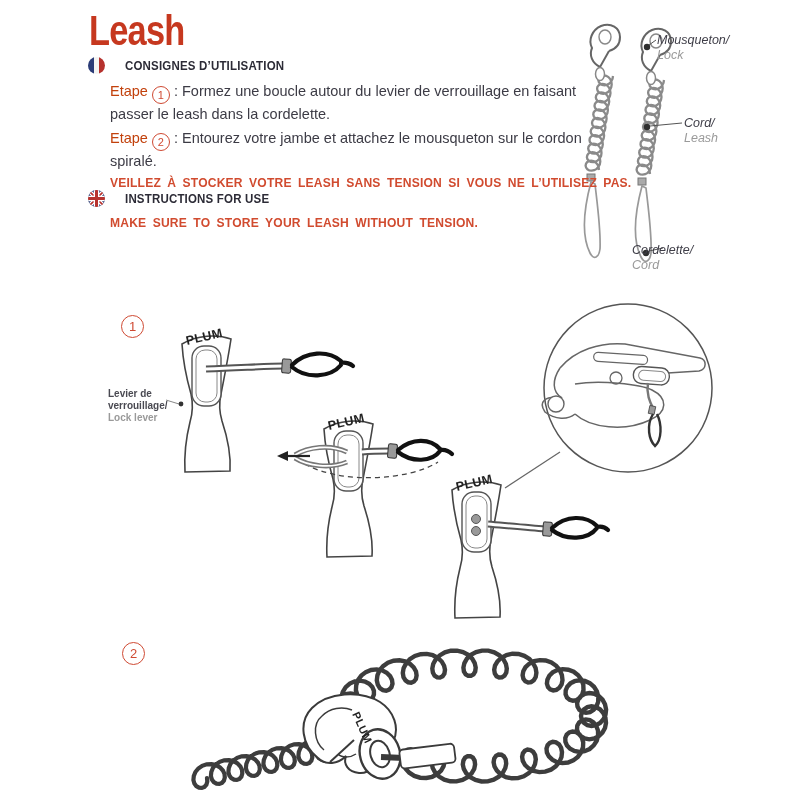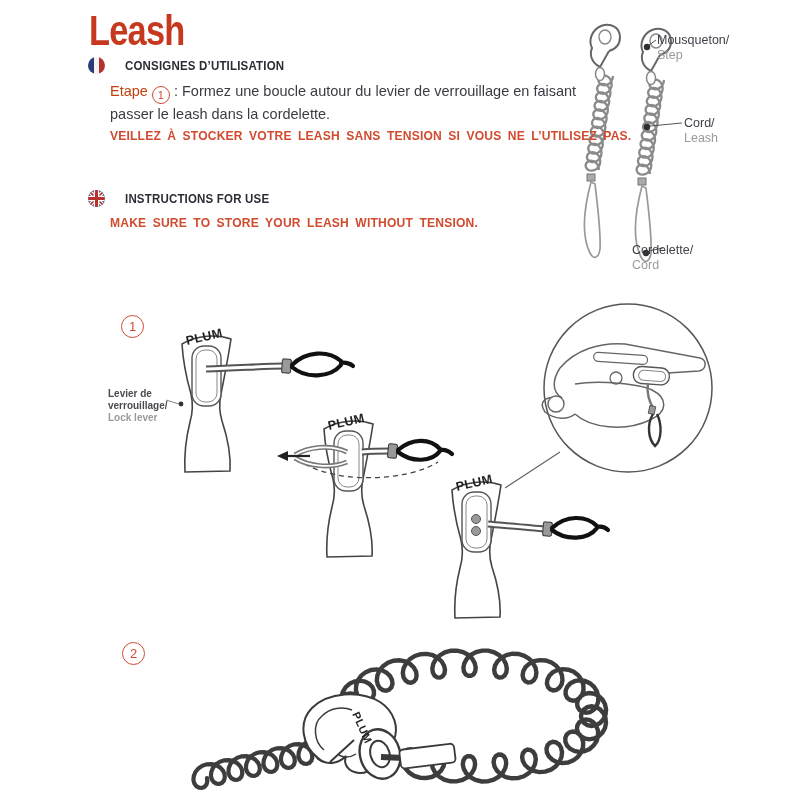--- a/index.html
+++ b/index.html
@@ -15,21 +15,21 @@
   .flag-fr{background:linear-gradient(90deg,#2b3c77 0 34%,#f4f4f2 34% 63%,#b6322e 63% 100%);}
   .steps{width:478px;}
   .steps p{margin:0 0 3px 0;font-size:14.5px;line-height:21px;color:#3c3b45;}
   .accent{color:#c2410c;}
   .badge{display:inline-block;width:16px;height:16px;border:1.3px solid #cf4a33;border-radius:50%;
        color:#cf4a33;font-size:11px;line-height:16px;text-align:center;margin:0 4px;vertical-align:-3px;}
   .warning{color:#d14b2f;font-weight:bold;font-size:13px;letter-spacing:.2px;word-spacing:3px;
        transform:scaleX(.93);transform-origin:left top;white-space:nowrap;margin-top:3px;}
   .fig-badge{width:21px;height:21px;border:1.4px solid #cf4a33;border-radius:50%;color:#cf4a33;
        font-size:13px;line-height:21px;text-align:center;}
-  .diagram-label{font-size:12.5px;line-height:15px;color:#3f3e48;}
+  .diagram-label{font-size:12.5px;line-height:15px;color:#3f3e48;font-style:italic;}
   .diagram-label .dl-en{color:#9a9a9a;}
   .lever-label{font-size:10px;line-height:12px;color:#4a4a52;width:72px;font-weight:bold;}
   .lever-label .dl-en{color:#9a9a9a;}
   svg text{font-family:"Liberation Sans",sans-serif;}
 </style>
 </head>
 <body>
 
 <svg class="abs" style="left:0;top:0" width="800" height="800" viewBox="0 0 800 800">
   <defs>
@@ -128,20 +128,21 @@
 </svg>
 
 <div class="abs page-title">Leash</div>
 
 <div class="abs section-heading" style="left:88px;top:57px">
   <span class="flag flag-fr"></span>
   <span class="heading-text">CONSIGNES D’UTILISATION</span>
 </div>
 <div class="abs steps" style="left:110px;top:81px">
   <p><span class="accent">Etape</span><span class="badge">1</span><span>: Formez une boucle autour du levier de verrouillage en faisant passer le leash dans la cordelette.</span></p>
+  <p><span class="accent">Etape</span><span class="badge">2</span><span>: Entourez votre jambe et attachez le mousqueton sur le cordon spiralé.</span></p>
   <div class="warning">VEILLEZ À STOCKER VOTRE LEASH SANS TENSION SI VOUS NE L’UTILISEZ PAS.</div>
 </div>
 
 <div class="abs section-heading" style="left:88px;top:190px">
   <span class="flag">
     <svg width="17" height="17" viewBox="0 0 17 17">
       <defs>
           <clipPath id="ukclip">
             <circle cx="8.5" cy="8.5" r="8.5"></circle>
           </clipPath>
@@ -156,21 +157,21 @@
     </svg>
   </span>
   <span class="heading-text">INSTRUCTIONS FOR USE</span>
 </div>
 <div class="abs steps" style="left:110px;top:212px">
   <div class="warning">MAKE SURE TO STORE YOUR LEASH WITHOUT TENSION.</div>
 </div>
 
 <div class="abs diagram-label" style="left:657px;top:33px">
   <div class="dl-fr">Mousqueton/</div>
-  <div class="dl-en">Step</div>
+  <div class="dl-en">Lock</div>
 </div>
 <div class="abs diagram-label" style="left:684px;top:116px">
   <div class="dl-fr">Cord/</div>
   <div class="dl-en">Leash</div>
 </div>
 <div class="abs diagram-label" style="left:632px;top:243px">
   <div class="dl-fr">Cordelette/</div>
   <div class="dl-en">Cord</div>
 </div>
 <div class="abs lever-label" style="left:108px;top:388px">

